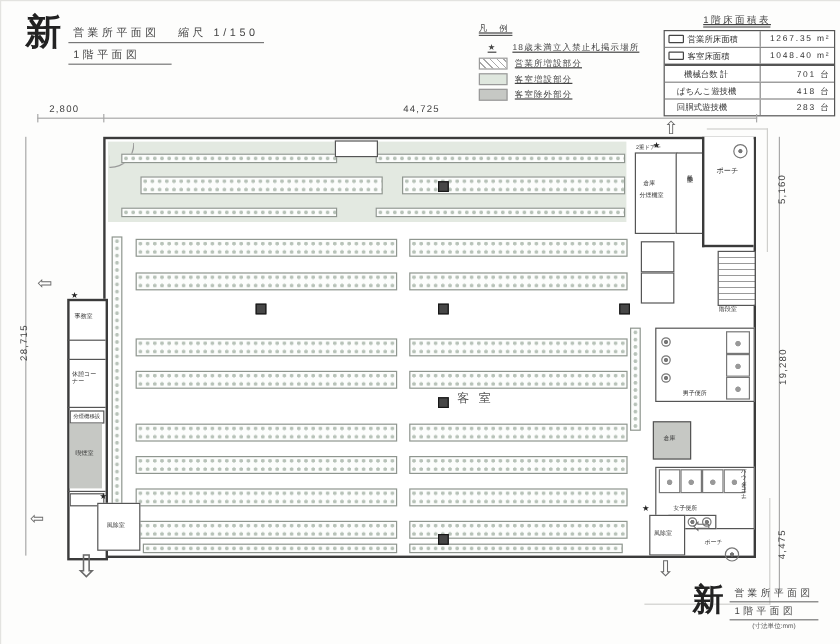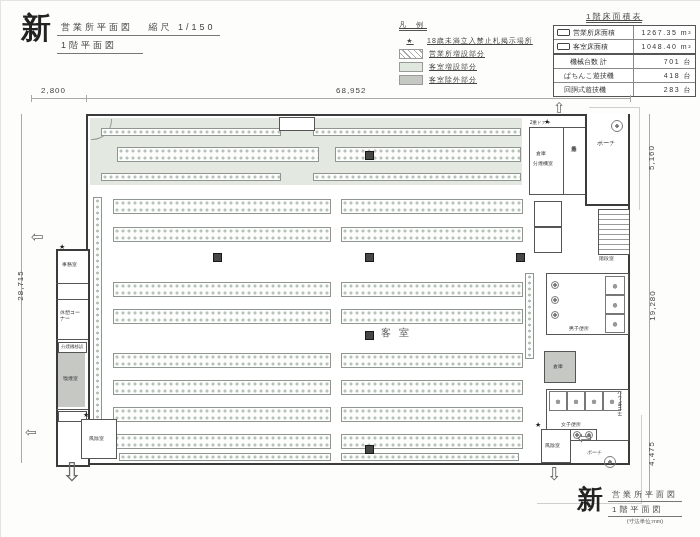--- a/index.html
+++ b/index.html
@@ -126,21 +126,21 @@
         </div>
       <div class="atc2"><span>283</span> <span>台</span></div>
     </div>
   </div>
 
   <div class="dline" style="left:30px;top:97px;width:600px;height:1px;"></div>
   <div class="tick" style="left:30px;top:94px;"></div>
   <div class="tick" style="left:85px;top:94px;"></div>
   <div class="tick" style="left:629px;top:94px;"></div>
   <div class="dim" style="left:40px;top:85px;">2,800</div>
-  <div class="dim" style="left:335px;top:85px;">68,952</div>
+  <div class="dim" style="left:335px;top:85px;">44,725</div>
 
   <div class="dline" style="left:20px;top:113px;width:1px;height:349px;"></div>
   <div class="dim vdim" style="left:4px;top:280px;">28,715</div>
 
   <div class="dline" style="left:648px;top:113px;width:1px;height:380px;"></div>
   <div class="dim vdim" style="left:638px;top:152px;">5,160</div>
   <div class="dim vdim" style="left:636px;top:300px;">19,280</div>
   <div class="dim vdim" style="left:638px;top:448px;">4,475</div>
 
   <div class="plines" style="left:588px;top:106px;width:50px;height:102px;border-left:none;border-bottom:none;"></div>

